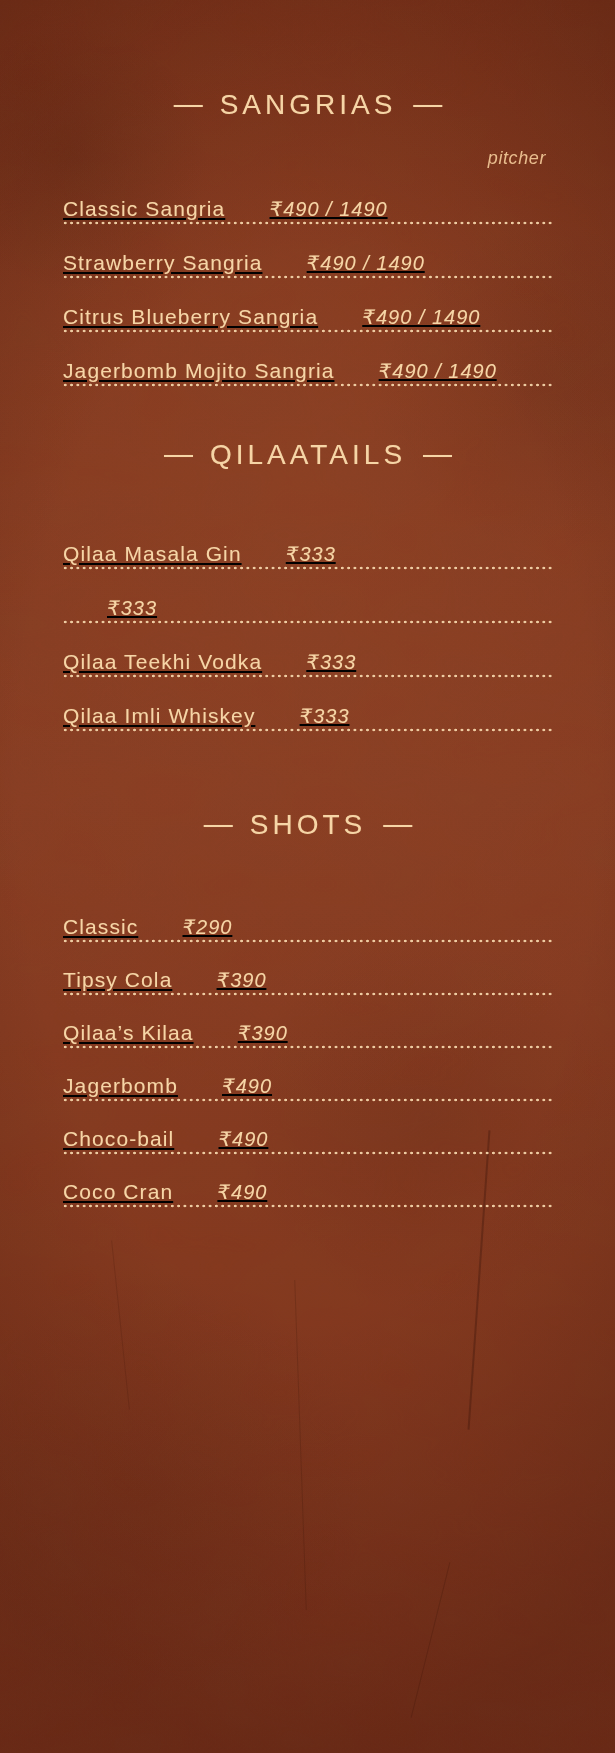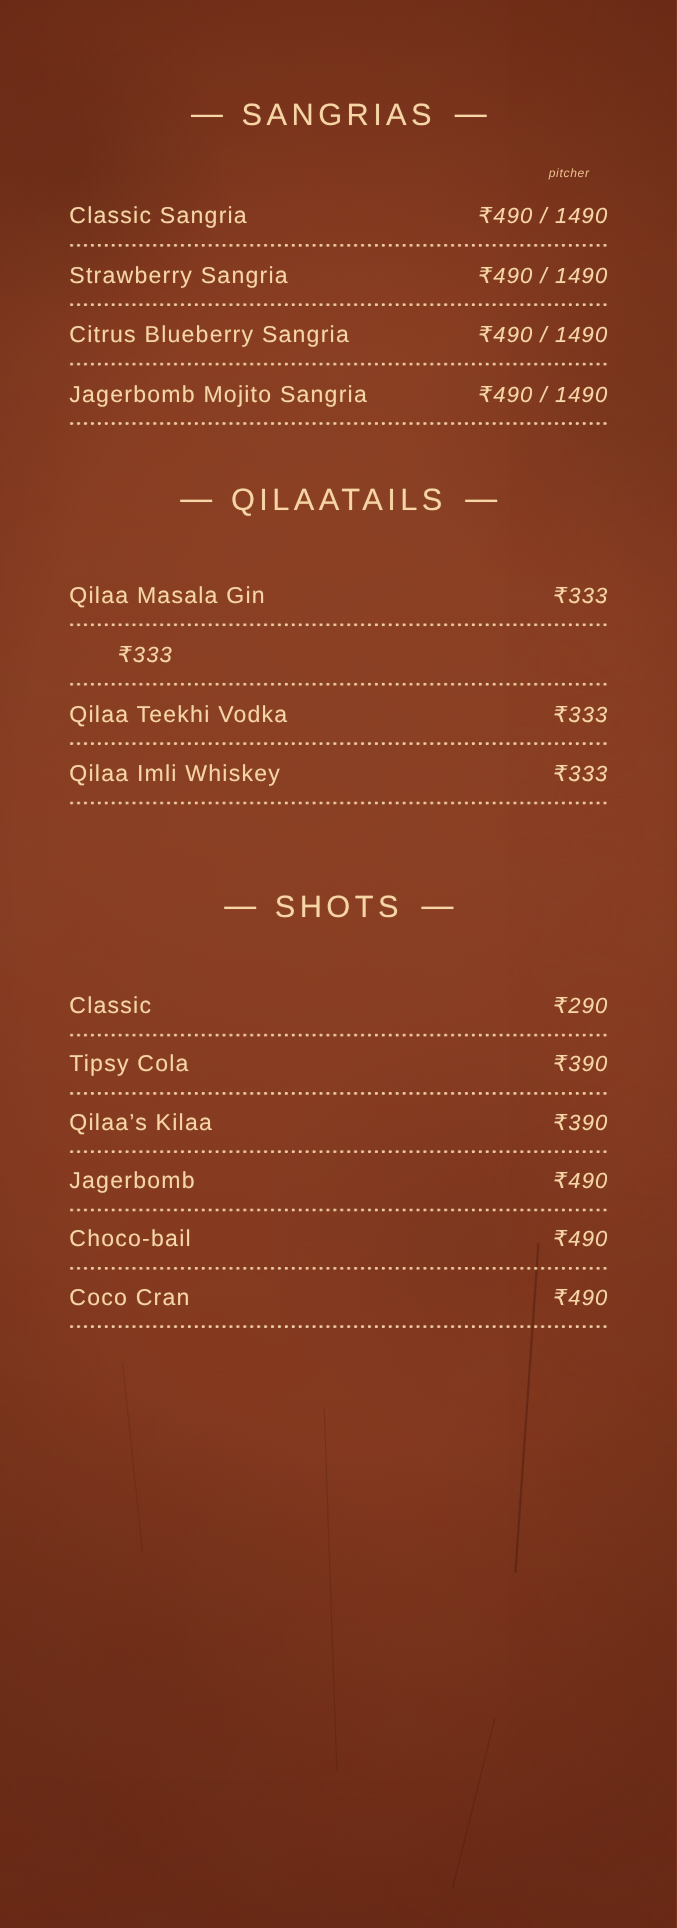--- a/index.html
+++ b/index.html
@@ -48,36 +48,37 @@
     font-size:28px;font-weight:400;letter-spacing:4px;line-height:40px;
     text-shadow:0 0 1px rgba(246,213,166,0.35);
     white-space:nowrap;
   }
   .section-title .dash{letter-spacing:0;font-size:29px;transform:translateY(-1px);}
   #title-sangrias{top:85px;}
   #title-qilaatails{top:435px;}
   #title-shots{top:805px;}
 
   .pitcher-note{
-    position:absolute;right:17px;top:149px;
+    position:absolute;right:7px;top:149px;
     color:var(--muted);
-    font-size:11px;font-style:italic;letter-spacing:0.6px;line-height:18px;
+    font-size:18px;font-style:italic;letter-spacing:0.6px;line-height:18px;
   }
 
   .rows{position:absolute;left:0;right:0;}
   #rows-sangrias{top:185px;}
   #rows-qilaatails{top:530px;}
   #rows-shots{top:903px;}
 
   .row{position:relative;height:54px;}
   #rows-shots .row{height:53px;}
   .row .line{
-    position:absolute;top:0;left:0;right:0;
-    display:flex;justify-content:space-between;align-items:baseline;
+    position:absolute;top:12px;left:0;right:0;
+    display:flex;align-items:baseline;
     line-height:24px;
+    text-decoration:underline;
   }
   .item-name{
     color:var(--text);
     font-size:21px;letter-spacing:1.1px;
     text-shadow:0 0 1px rgba(246,213,166,0.3);
     white-space:nowrap;
   }
   .item-price{
     color:var(--text);
     font-size:20px;font-style:italic;letter-spacing:1px;

